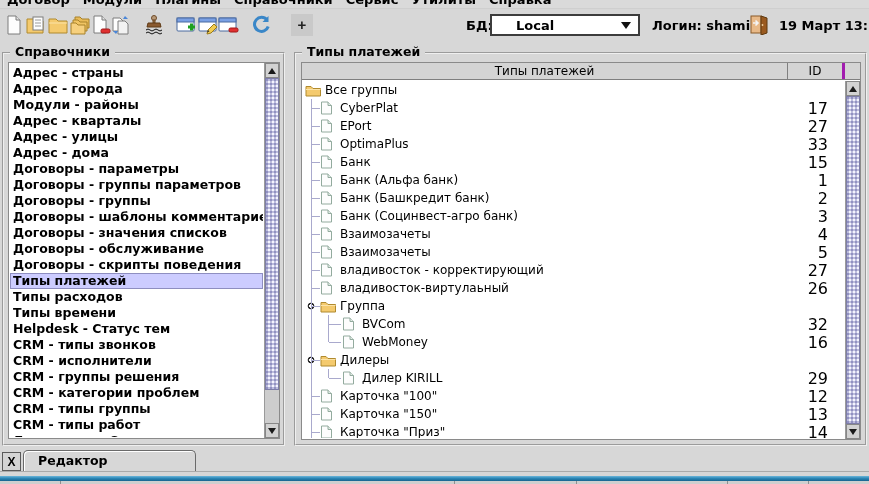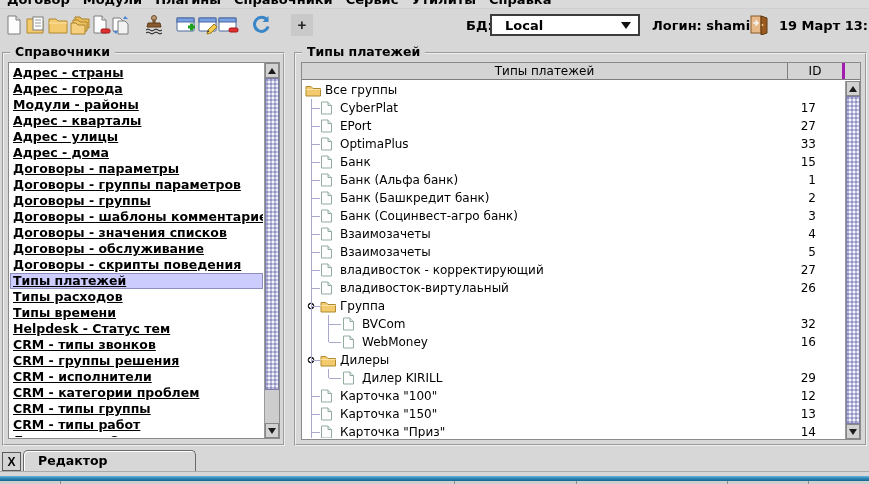--- a/index.html
+++ b/index.html
@@ -12,34 +12,34 @@
   .menu-item{font-weight:bold;font-size:13px;line-height:16px;margin-right:13px;}
   
   .toolbar{position:absolute;top:10px;left:0;right:0;height:32px;}
   .tbtn{position:absolute;top:3px;width:24px;height:24px;border:none;background:transparent;padding:1px;cursor:pointer;}
   .tbtn svg{display:block;}
   .plusbtn{position:absolute;left:291px;top:4px;width:22px;height:22px;background:#c9c9c9;border:none;
            font-size:15px;font-weight:bold;color:#222;line-height:20px;text-align:center;padding:0;}
   .db-label{position:absolute;left:466px;top:8px;font-weight:bold;font-size:13px;}
   .combo{position:absolute;left:490px;top:4px;width:150px;height:22px;background:#fff;border:2px solid #3c3c3c;
          display:flex;align-items:center;cursor:pointer;}
-  .combo-value{font-weight:bold;font-size:13px;padding-left:13px;flex:1;}
+  .combo-value{font-weight:bold;font-size:13px;padding-left:24px;flex:1;}
   .combo-arrow{width:0;height:0;border-left:5px solid transparent;border-right:5px solid transparent;
                border-top:7px solid #111;margin-right:7px;}
   .login-label{position:absolute;left:652px;top:8px;font-weight:bold;font-size:13px;}
   .door-btn{position:absolute;left:749px;top:4px;width:21px;height:21px;border:none;background:transparent;padding:0;cursor:pointer;}
   .datetime{position:absolute;left:779px;top:8px;width:90px;font-weight:bold;font-size:13px;white-space:nowrap;overflow:hidden;}
   
   .tpanel{position:absolute;border:2px groove #efefef;}
   .left-panel{left:2px;top:52px;width:283px;height:394px;}
   .right-panel{left:294px;top:52px;width:573px;height:394px;}
   .tpanel-title{position:absolute;top:-9px;left:6px;background:#d7d7d7;padding:0 5px;font-weight:bold;font-size:12.5px;line-height:14px;}
   
   .listwrap{position:absolute;left:4px;top:8px;right:3px;bottom:5px;background:#fff;border:1px solid #8a8a8a;}
-  .listrows{position:absolute;left:1px;top:2px;right:16px;bottom:1px;overflow:hidden;text-decoration:underline;}
+  .listrows{position:absolute;left:1px;top:2px;right:16px;bottom:1px;overflow:hidden;}
   .lrow{height:16px;line-height:16px;font-weight:bold;font-size:12.5px;padding-left:3px;white-space:nowrap;cursor:default;}
   .lrow.selected{background:#ccccff;box-shadow:inset 0 0 0 1px #8e8ec0;}
   
   .vscroll{position:absolute;top:0;right:0;bottom:0;width:15px;background:#cdcdcd;border-left:1px solid #9a9a9a;}
   .sb-btn{position:absolute;left:0;right:0;height:15px;background:#d2d2d2;border:1px solid #878787;
           display:flex;align-items:center;justify-content:center;padding:0;cursor:pointer;}
   .sb-up{top:0;} .sb-down{bottom:0;}
   .tri-up{width:0;height:0;border-left:4px solid transparent;border-right:4px solid transparent;border-bottom:6px solid #1a1a1a;}
   .tri-down{width:0;height:0;border-left:4px solid transparent;border-right:4px solid transparent;border-top:6px solid #1a1a1a;}
   .sb-thumb{position:absolute;left:0;right:0;border:1px solid #7d7da8;background-color:#bcbcdc;
@@ -66,21 +66,21 @@
   .trow.a-mid>.ca::after,.trow.a-end>.ca::after,.trow.a-handle>.ca::after{content:"";position:absolute;left:7px;right:0;top:9px;border-top:1px solid #a9a9cd;}
   .trow.a-handle>.ca{background:radial-gradient(circle 4px at 6px 9px,#ffffff 0 1.6px,#2a2a2a 1.9px 3.3px,transparent 3.6px);}
   .trow.b-mid>.cb::before{content:"";position:absolute;left:8px;top:0;bottom:0;border-left:1px solid #a9a9cd;}
   .trow.b-end>.cb::before{content:"";position:absolute;left:8px;top:0;height:9px;border-left:1px solid #a9a9cd;}
   .trow.b-mid>.cb::after,.trow.b-end>.cb::after{content:"";position:absolute;left:9px;right:1px;top:9px;border-top:1px solid #a9a9cd;}
   .ticon{width:16px;height:14px;flex:none;margin-right:4px;position:relative;}
   .ticon svg{position:absolute;left:0;top:0;display:none;}
   .trow.folder .ic-folder{display:block;}
   .trow.leaf .ic-leaf{display:block;}
   .tlabel{font-size:12px;}
-  .rid{margin-left:auto;width:44px;text-align:right;padding-right:28px;font-size:12px;flex:none;}
+  .rid{margin-left:auto;width:44px;text-align:right;padding-right:16px;font-size:16px;flex:none;}
   
   .close-btn{position:absolute;left:2px;top:452px;width:19px;height:19px;background:#d4d4d4;border:1px solid #5a5a5a;
              font-weight:bold;font-size:12px;line-height:16px;text-align:center;padding:0;cursor:pointer;}
   .tab{position:absolute;left:23px;top:450px;width:173px;height:21px;background:#d7d7d7;border:1px solid #6a6a6a;border-bottom:none;
        border-radius:5px 5px 0 0;box-shadow:inset 1px 1px 0 #fff;font-weight:bold;font-size:12.5px;line-height:20px;
        padding-left:14px;cursor:pointer;}
   .tabline{position:absolute;left:0;right:0;top:471px;height:1px;background:#aaaaaa;}
   .bluestrip{position:absolute;left:0;right:0;top:476px;height:5px;background:linear-gradient(#6cb6da,#2e89b8 45%,#16648f);}
   .bottomstrip{position:absolute;left:0;right:0;top:481px;height:3px;background:#cfcfcf;}
   .seg{position:absolute;top:0;bottom:0;width:1px;background:#8f8f8f;}
@@ -216,22 +216,22 @@
           <div class="lrow">Договоры - группы</div>
           <div class="lrow">Договоры - шаблоны комментариев</div>
           <div class="lrow">Договоры - значения списков</div>
           <div class="lrow">Договоры - обслуживание</div>
           <div class="lrow">Договоры - скрипты поведения</div>
           <div class="lrow selected">Типы платежей</div>
           <div class="lrow">Типы расходов</div>
           <div class="lrow">Типы времени</div>
           <div class="lrow">Helpdesk - Статус тем</div>
           <div class="lrow">CRM - типы звонков</div>
+          <div class="lrow">CRM - исполнители</div>
           <div class="lrow">CRM - группы решения</div>
-          <div class="lrow">CRM - исполнители</div>
           <div class="lrow">CRM - категории проблем</div>
           <div class="lrow">CRM - типы группы</div>
           <div class="lrow">CRM - типы работ</div>
           <div class="lrow">Документы - Статусы</div>
         </div>
       <div class="vscroll">
         <button class="sb-btn sb-up">
             <span class="tri-up"></span>
           </button>
         <div class="sb-thumb list-thumb"></div>

